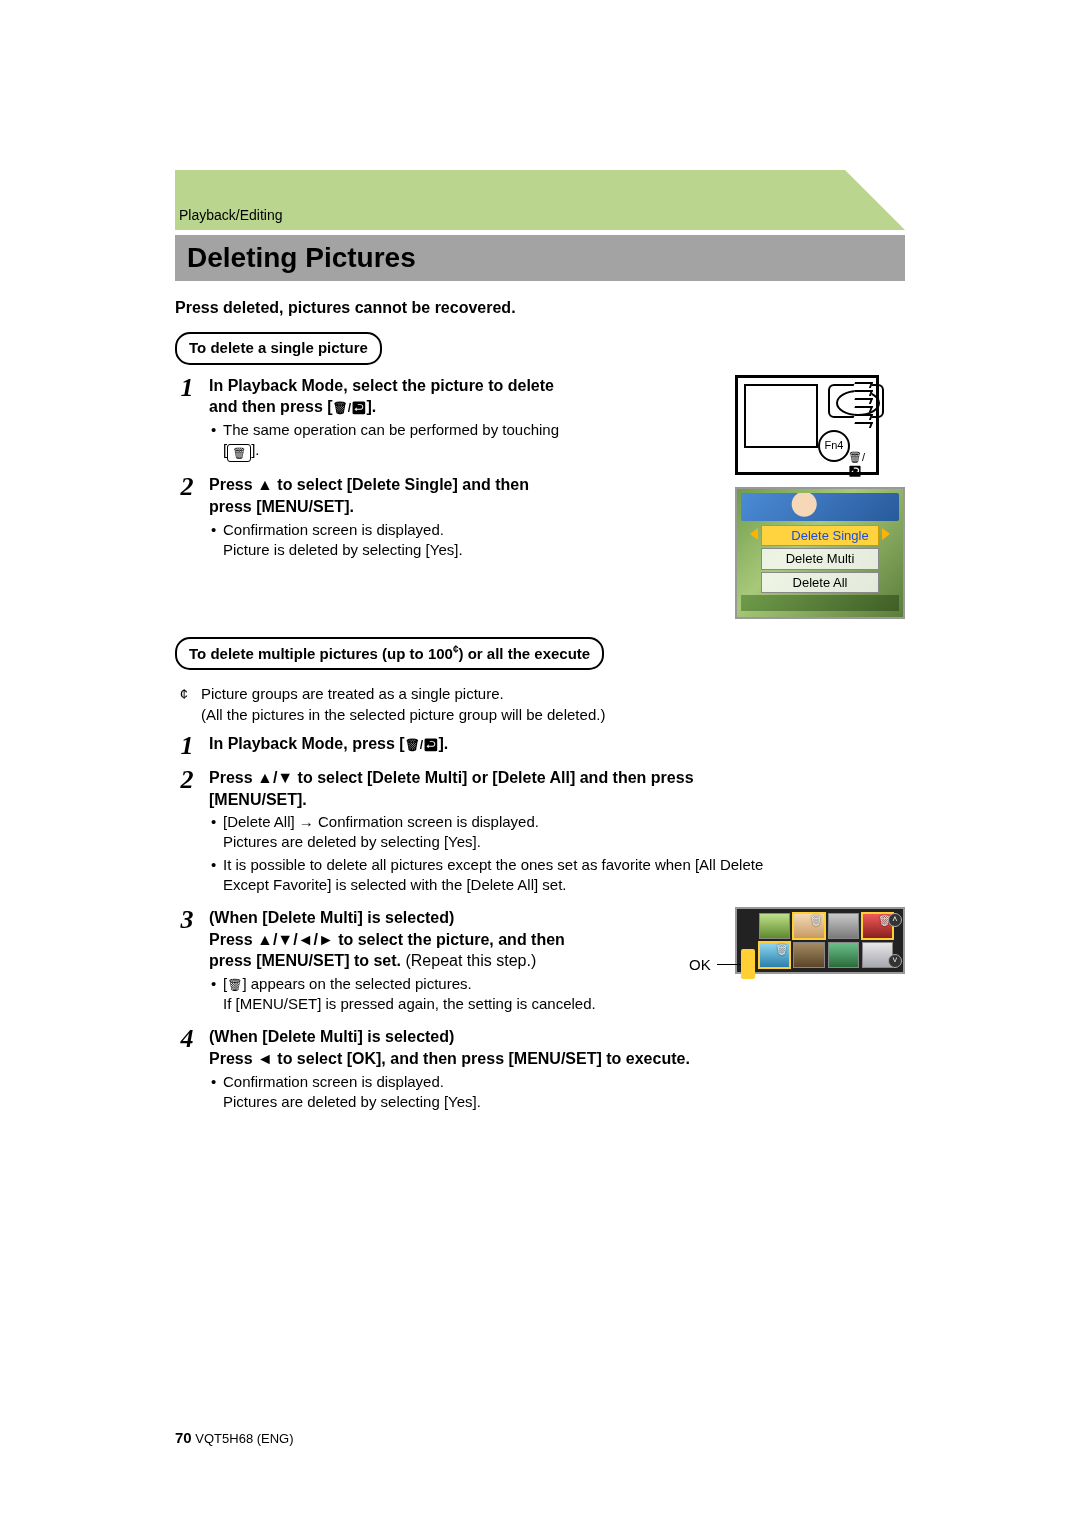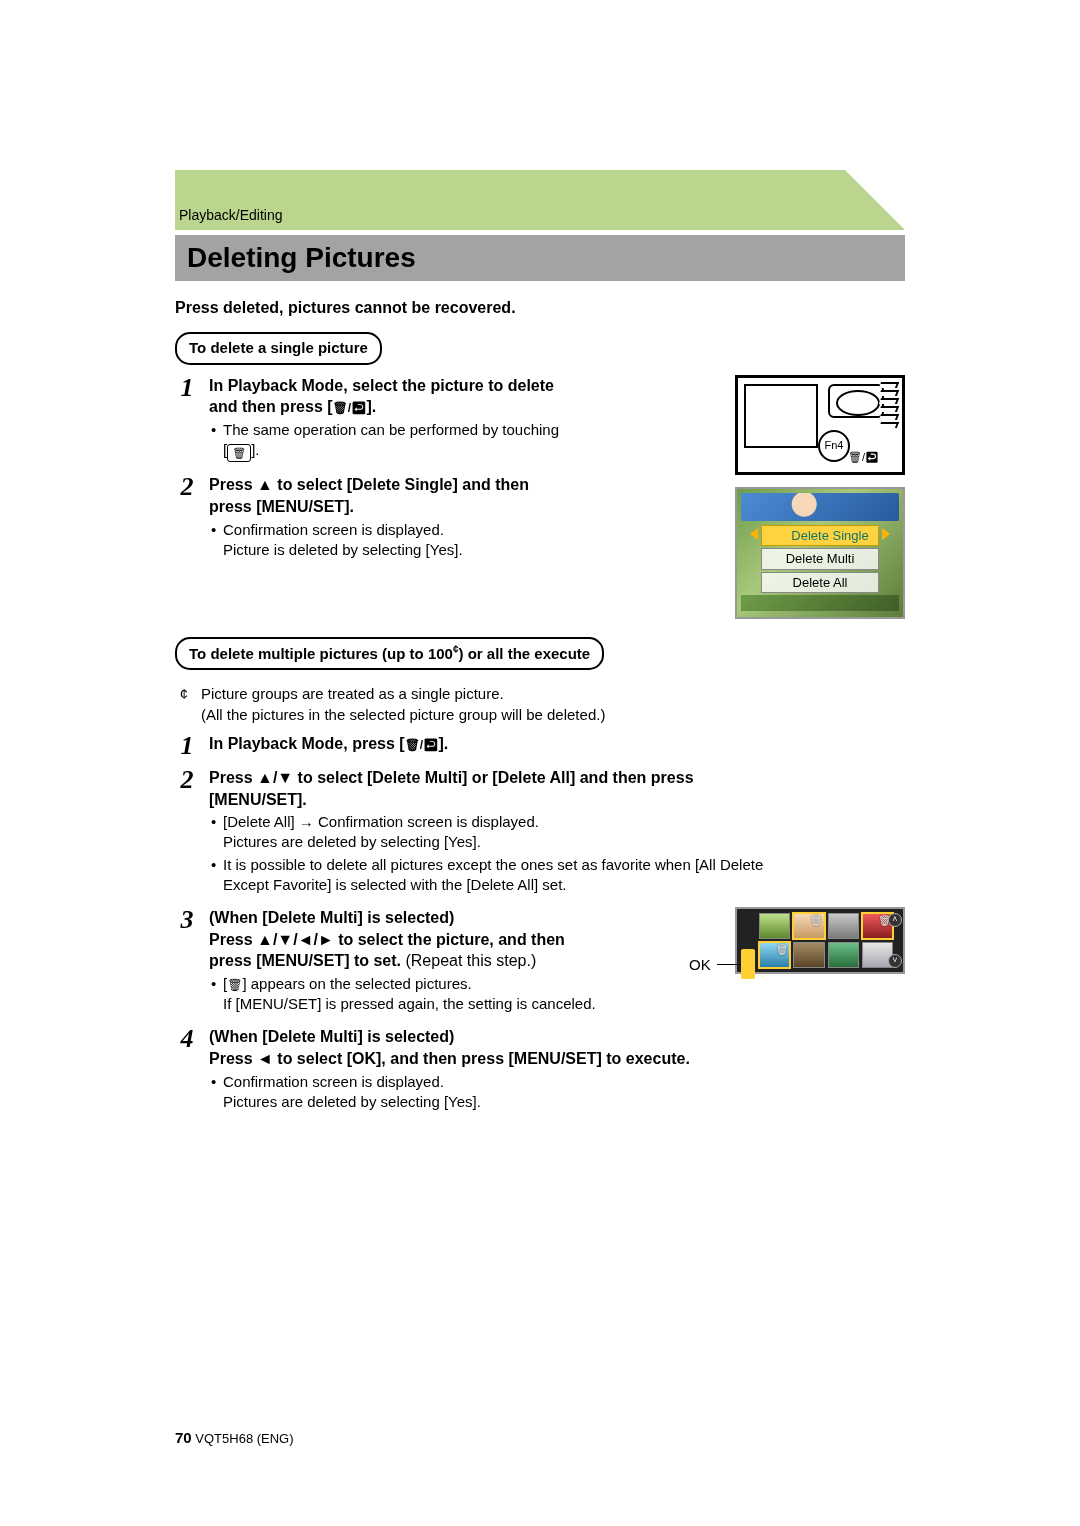--- a/index.html
+++ b/index.html
@@ -140,21 +140,21 @@
     height: 16px;
     min-width: 18px;
     vertical-align: -2px;
     font-size: 11px;
     line-height: 1;
   }
   .trash-glyph { font-size: 12px; }
 
   
   .camera-fig {
-    width: 170px;
+    width: 144px;
     height: 100px;
     border: 3px solid #000;
     position: relative;
     box-sizing: border-box;
     background: #fff;
   }
   .camera-fig .screen {
     position: absolute;
     left: 6px; top: 6px;
     width: 70px; height: 60px;
@@ -225,21 +225,21 @@
   .menu-fig .opt {
     margin: 2px 24px;
     text-align: center;
     font-size: 13px;
     background: #ffffffcc;
     border: 1px solid #888;
     padding: 1px 0;
   }
   .menu-fig .opt.sel {
     background: #ffd23f;
-    color: #0f766e;
+    color: #1d4ed8;
     border: 1px solid #c89a00;
     position: relative;
     padding-left: 20px;
   }
   .menu-fig .opt.sel::before,
   .menu-fig .opt.sel::after {
     content: "";
     position: absolute;
     top: 2px;
     width: 0; height: 0;

